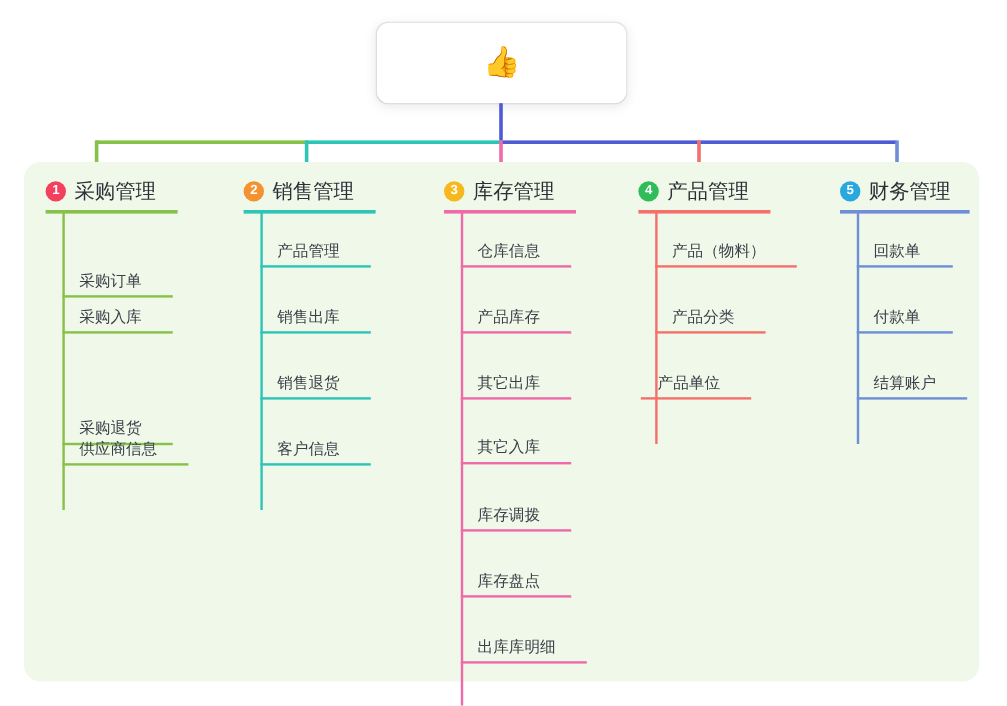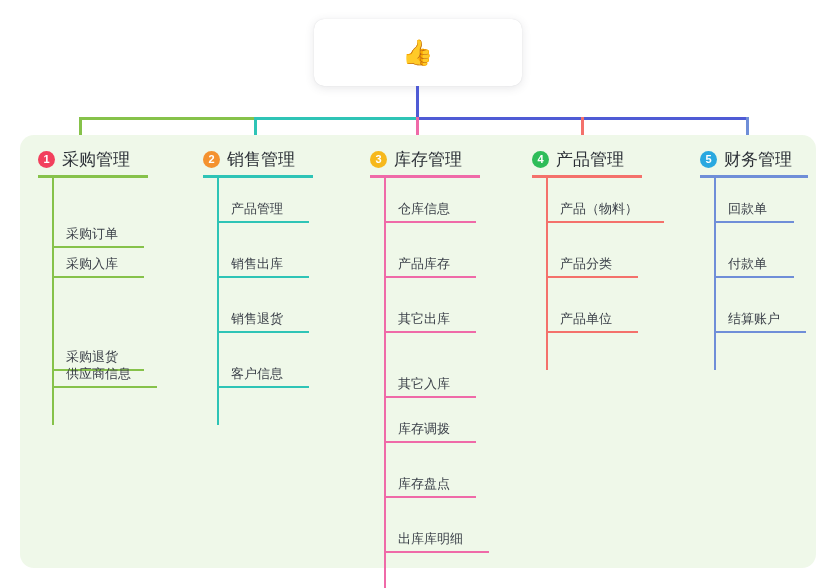--- a/index.html
+++ b/index.html
@@ -221,21 +221,21 @@
             <span class="leaf-line" style="width: 92px; background: rgb(239, 106, 168);"></span>
           </div>
           <div class="leaf" style="left: 14px; top: 113px; width: 92px; height: 30px;">
             <span class="leaf-label">产品库存</span>
             <span class="leaf-line" style="width: 92px; background: rgb(239, 106, 168);"></span>
           </div>
           <div class="leaf" style="left: 14px; top: 168px; width: 92px; height: 30px;">
             <span class="leaf-label">其它出库</span>
             <span class="leaf-line" style="width: 92px; background: rgb(239, 106, 168);"></span>
           </div>
-          <div class="leaf" style="left: 14px; top: 233px; width: 92px; height: 30px;">
+          <div class="leaf" style="left: 14px; top: 222px; width: 92px; height: 30px;">
             <span class="leaf-label">其它入库</span>
             <span class="leaf-line" style="width: 92px; background: rgb(239, 106, 168);"></span>
           </div>
           <div class="leaf" style="left: 14px; top: 278px; width: 92px; height: 30px;">
             <span class="leaf-label">库存调拨</span>
             <span class="leaf-line" style="width: 92px; background: rgb(239, 106, 168);"></span>
           </div>
           <div class="leaf" style="left: 14px; top: 333px; width: 92px; height: 30px;">
             <span class="leaf-label">库存盘点</span>
             <span class="leaf-line" style="width: 92px; background: rgb(239, 106, 168);"></span>
@@ -253,21 +253,21 @@
           <div class="col-underline" style="width: 110px; background: rgb(244, 113, 107);"></div>
           <div class="spine" style="left: 14px; height: 195px; background: rgb(244, 113, 107);"></div>
           <div class="leaf" style="left: 14px; top: 58px; width: 118px; height: 30px;">
             <span class="leaf-label">产品（物料）</span>
             <span class="leaf-line" style="width: 118px; background: rgb(244, 113, 107);"></span>
           </div>
           <div class="leaf" style="left: 14px; top: 113px; width: 92px; height: 30px;">
             <span class="leaf-label">产品分类</span>
             <span class="leaf-line" style="width: 92px; background: rgb(244, 113, 107);"></span>
           </div>
-          <div class="leaf" style="left: 14px; top: 168px; width: 92px; height: 30px;">
+          <div class="leaf" style="left: 2px; top: 168px; width: 92px; height: 30px;">
             <span class="leaf-label">产品单位</span>
             <span class="leaf-line" style="width: 92px; background: rgb(244, 113, 107);"></span>
           </div>
         </div>
         <div class="col" style="left: 680px;">
           <div class="col-head">
             <span class="badge" style="background: rgb(41, 168, 224);">5</span>
             <span class="col-title">财务管理</span>
           </div>
           <div class="col-underline" style="width: 108px; background: rgb(111, 142, 216);"></div>

